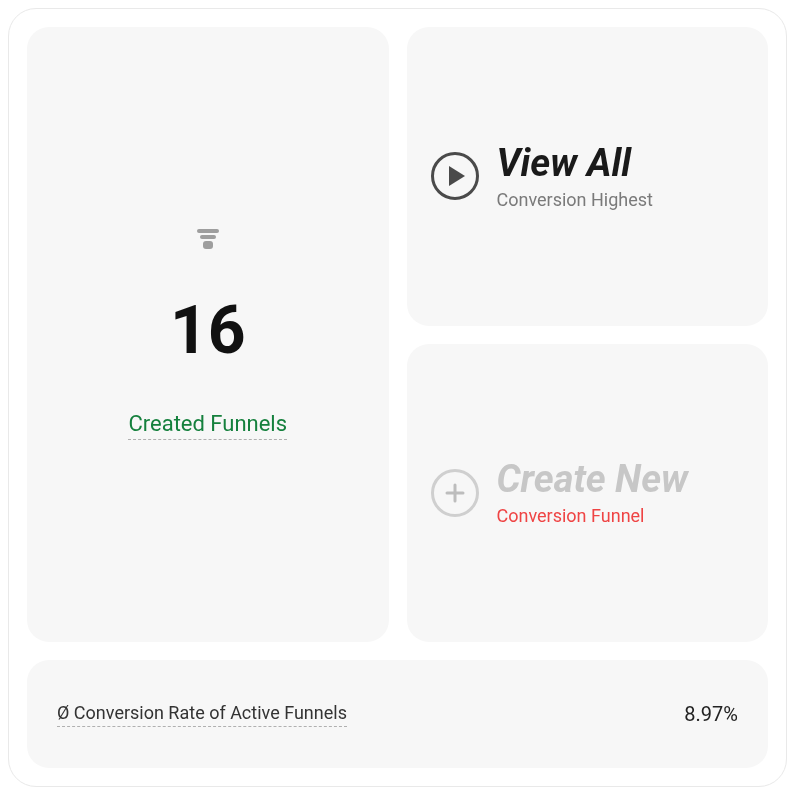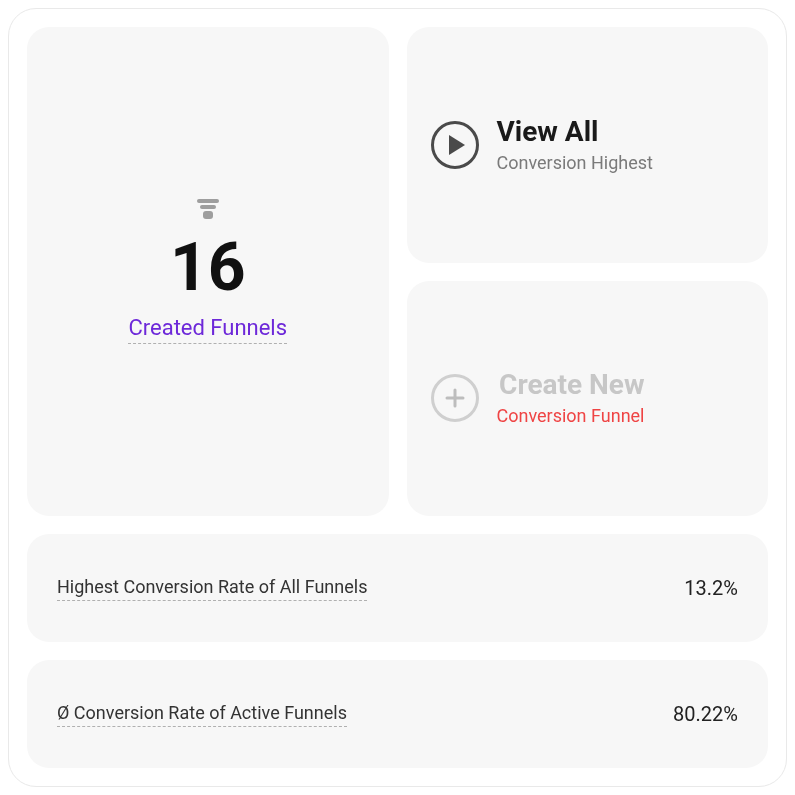--- a/index.html
+++ b/index.html
@@ -24,20 +24,21 @@
     }
     .top-row {
       flex: 1;
       display: flex;
       gap: 18px;
       min-height: 0;
     }
     .card {
       background: #f7f7f7;
       border-radius: 22px;
+      gap: 33px;
     }
     .big-card {
       flex: 1;
       display: flex;
       flex-direction: column;
       align-items: center;
       justify-content: center;
     }
     .right-col {
       flex: 1;
@@ -68,24 +69,25 @@
       background: transparent;
     }
     .play-tri {
       width: 0; height: 0;
       border-top: 10px solid transparent;
       border-bottom: 10px solid transparent;
       border-left: 16px solid #4a4a4a;
       margin-left: 4px;
     }
     .act-title {
-      font-size: 28px;
+      font-size: 38px;
       font-weight: 700;
       color: #1a1a1a;
       line-height: 1.1;
+      font-style: italic;
     }
     .act-sub {
       font-size: 18px;
       color: #7a7a7a;
       margin-top: 4px;
     }
     .funnel-icon {
       width: 24px;
       height: 22px;
       display: flex;
@@ -104,21 +106,21 @@
     .fb3 { width: 10px; height: 8px; border-radius: 3px;}
     .big-number {
       font-size: 66px;
       font-weight: 700;
       color: #111;
       line-height: 1;
     }
     .big-label {
       margin-top: 14px;
       font-size: 22px;
-      color: #6d28d9;
+      color: #15803d;
       border-bottom: 1px dashed #b0b0b0;
       padding-bottom: 3px;
     }
     .stat-card {
       height: 108px;
       display: flex;
       align-items: center;
       justify-content: space-between;
       padding: 0 30px;
     }
@@ -169,23 +171,19 @@
         </div>
         <div>
           <div class="act-title">Create New</div>
           <div class="act-sub">Conversion Funnel</div>
         </div>
       </div>
 
     </div>
   </div>
 
-  <div class="card stat-card">
-    <span class="stat-label">Highest Conversion Rate of All Funnels</span>
-    <span class="stat-value">13.2%</span>
-  </div>
 
   <div class="card stat-card">
     <span class="stat-label">Ø Conversion Rate of Active Funnels</span>
-    <span class="stat-value">80.22%</span>
+    <span class="stat-value">8.97%</span>
   </div>
 
 </div>
 
 </body></html>

